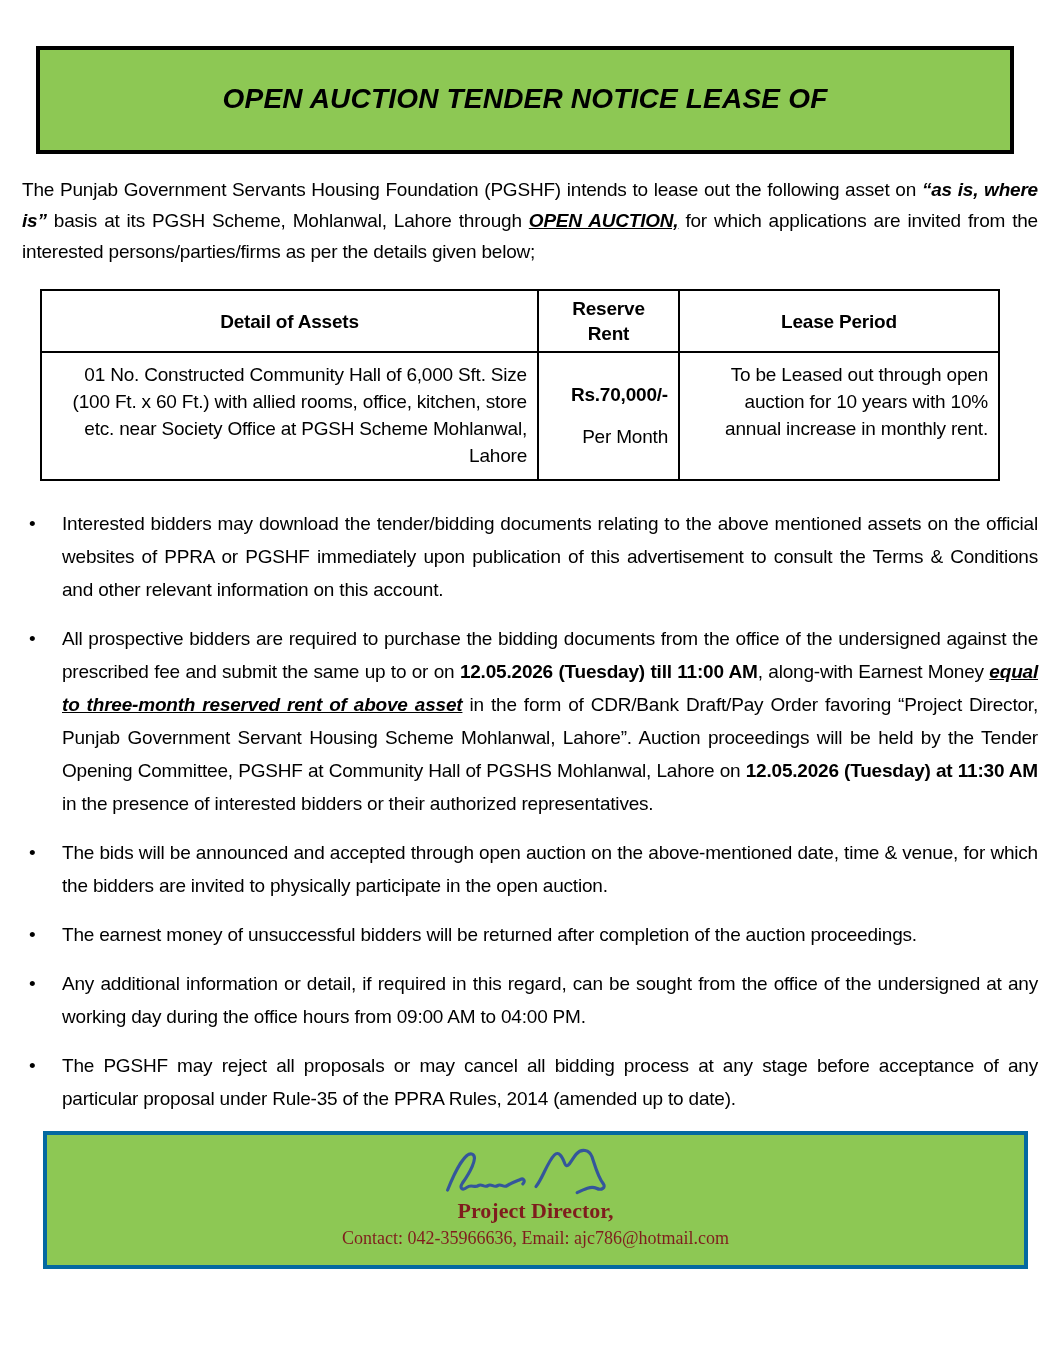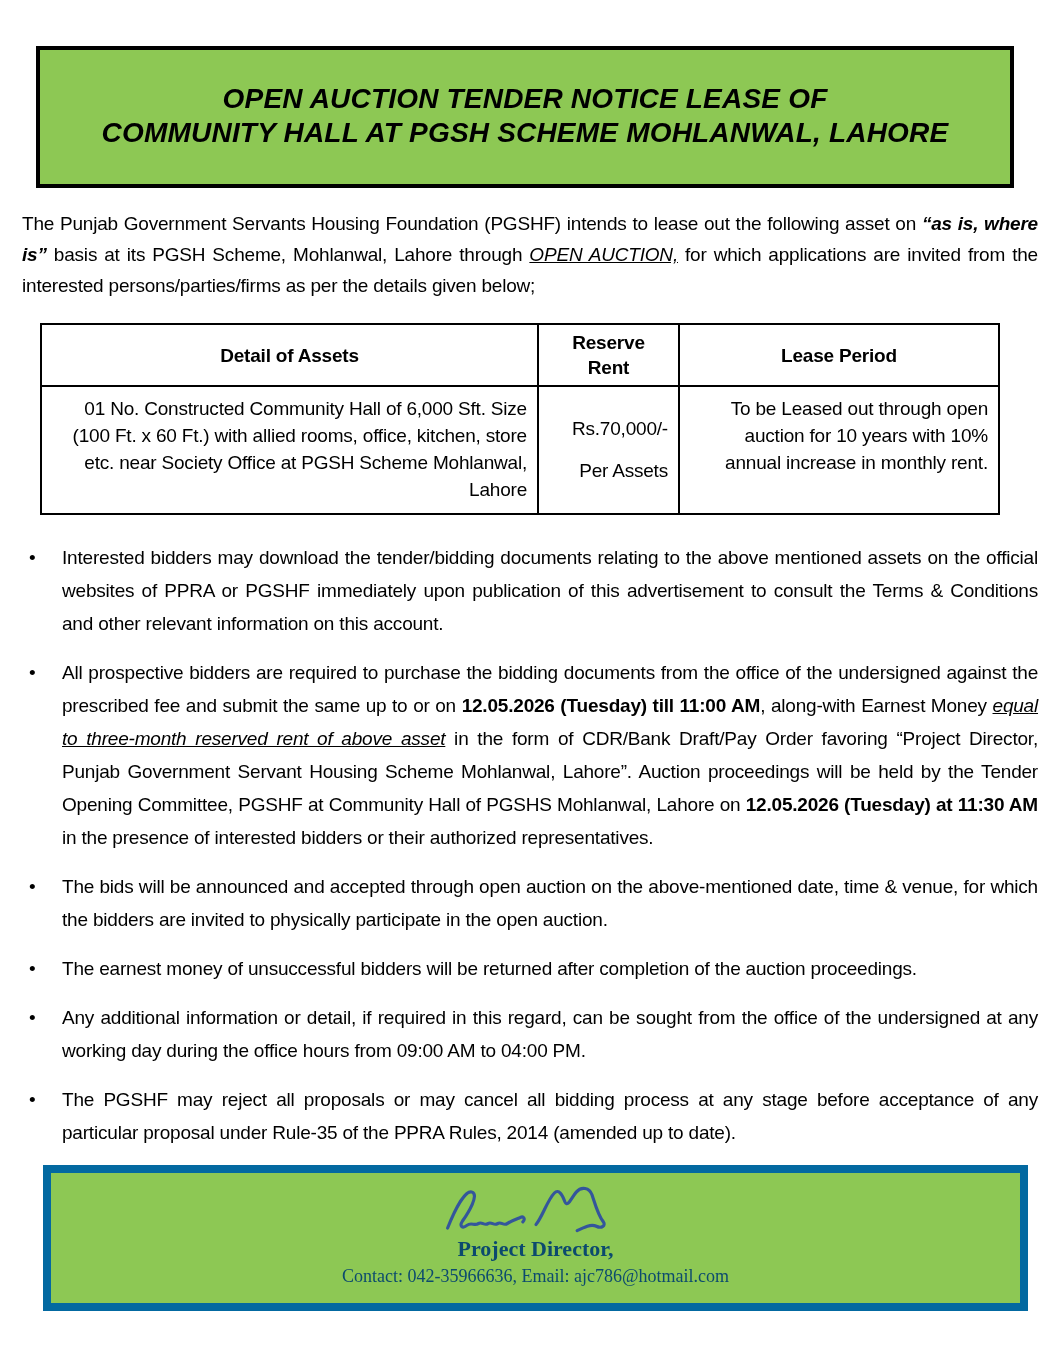--- a/index.html
+++ b/index.html
@@ -33,21 +33,21 @@
 
   
   .intro {
     margin-top: 20px;
     font-size: 19px;
     line-height: 31px;
     text-align: justify;
     letter-spacing: -0.2px;
   }
   .bi  { font-weight: bold; font-style: italic; }
-  .bui { font-weight: normal; font-style: italic; text-decoration: underline; }
+  .bui { font-weight: bold; font-style: italic; text-decoration: underline; }
 
   
   table.assets {
     border-collapse: collapse;
     table-layout: fixed;
     width: 958px;
     margin: 22px 0 0 18px;
   }
   table.assets th, table.assets td {
     border: 2px solid #000000;
@@ -61,21 +61,21 @@
     vertical-align: middle;
     padding: 5px 4px;
     line-height: 25px;
   }
   table.assets td {
     vertical-align: top;
     padding: 8px 10px 10px;
     line-height: 27px;
   }
   td.cell-rent { text-align: center; padding-top: 0; }
-  .rent-line1 { margin-top: 20px; }
+  .rent-line1 { margin-top: 20px; font-weight: bold; }
   .rent-line2 { margin-top: 15px; }
   td.cell-lease { text-align: justify; }
 
   
   ul.bullets {
     list-style: none;
     margin: 26px 0 0;
     padding: 0;
   }
   ul.bullets li {
@@ -95,40 +95,39 @@
     font-size: 19px;
     line-height: 33px;
     text-align: justify;
     letter-spacing: -0.2px;
   }
   li.gap-before { margin-top: 14px; }
 
   
   .footer-box {
     background: #8dc854;
-    border: 8px solid #0369a1;
+    border: 4px solid #0369a1;
     margin: 16px 10px 0 21px;
     padding: 6px 10px 13px;
     text-align: center;
-    color: #0c4a6e;
+    color: #7f1d1d;
     font-family: "Liberation Serif", serif;
   }
   .signature-wrap { height: 56px; }
   .footer-name    { font-weight: bold; font-size: 22px; line-height: 28px; }
   .footer-org     { font-size: 22px; line-height: 27px; }
   .footer-contact { font-size: 18px; line-height: 27px; }
 </style>
 </head>
 <body>
 
 <div class="page">
 
   <div class="title-box">
     <div class="title-line">OPEN AUCTION TENDER NOTICE LEASE OF</div>
-    <div class="title-line">COMMUNITY HALL AT PGSH SCHEME MOHLANWAL, LAHORE</div>
   </div>
 
   <p class="intro"><span>The Punjab Government Servants Housing Foundation (PGSHF) intends to lease out the following asset on </span><span class="bi">“as is, where is”</span><span> basis at its PGSH Scheme, Mohlanwal, Lahore through </span><span class="bui">OPEN AUCTION,</span><span> for which applications are invited from the interested persons/parties/firms as per the details given below;</span></p>
 
   <table class="assets">
     <colgroup>
       <col style="width:497px">
       <col style="width:141px">
       <col style="width:320px">
     </colgroup>
@@ -144,21 +143,21 @@
         <th>
           <span>Lease Period</span>
         </th>
       </tr>
     </thead>
     <tbody>
       <tr>
         <td class="cell-detail">01 No. Constructed Community Hall of 6,000 Sft. Size (100 Ft. x 60 Ft.) with allied rooms, office, kitchen, store etc. near Society Office at PGSH Scheme Mohlanwal, Lahore</td>
         <td class="cell-rent">
           <div class="rent-line1">Rs.70,000/-</div>
-          <div class="rent-line2">Per Assets</div>
+          <div class="rent-line2">Per Month</div>
         </td>
         <td class="cell-lease">To be Leased out through open auction for 10 years with 10% annual increase in monthly rent.</td>
       </tr>
     </tbody>
   </table>
 
   <ul class="bullets">
 
     <li>
       <span class="bullet-marker">•</span>

